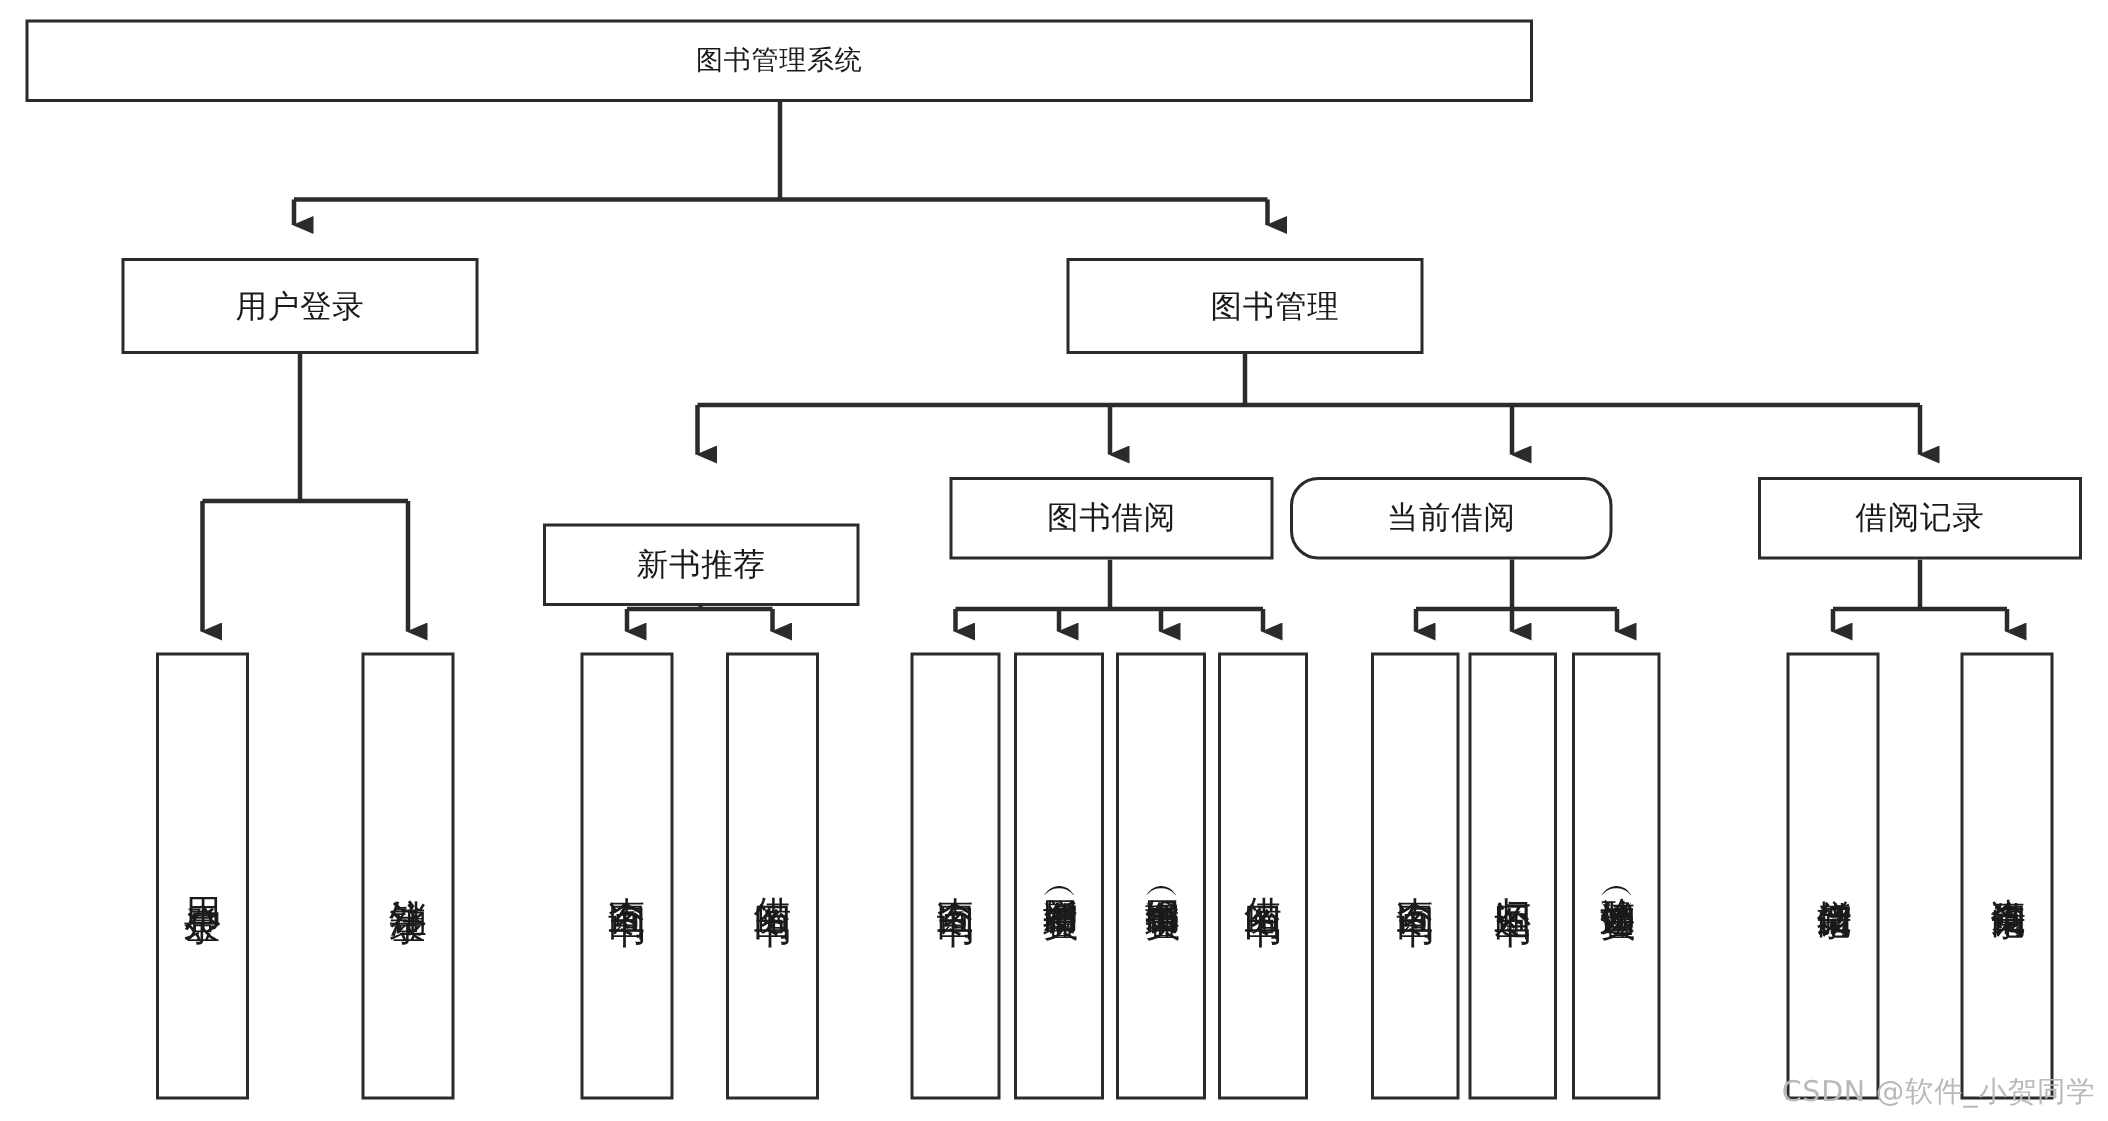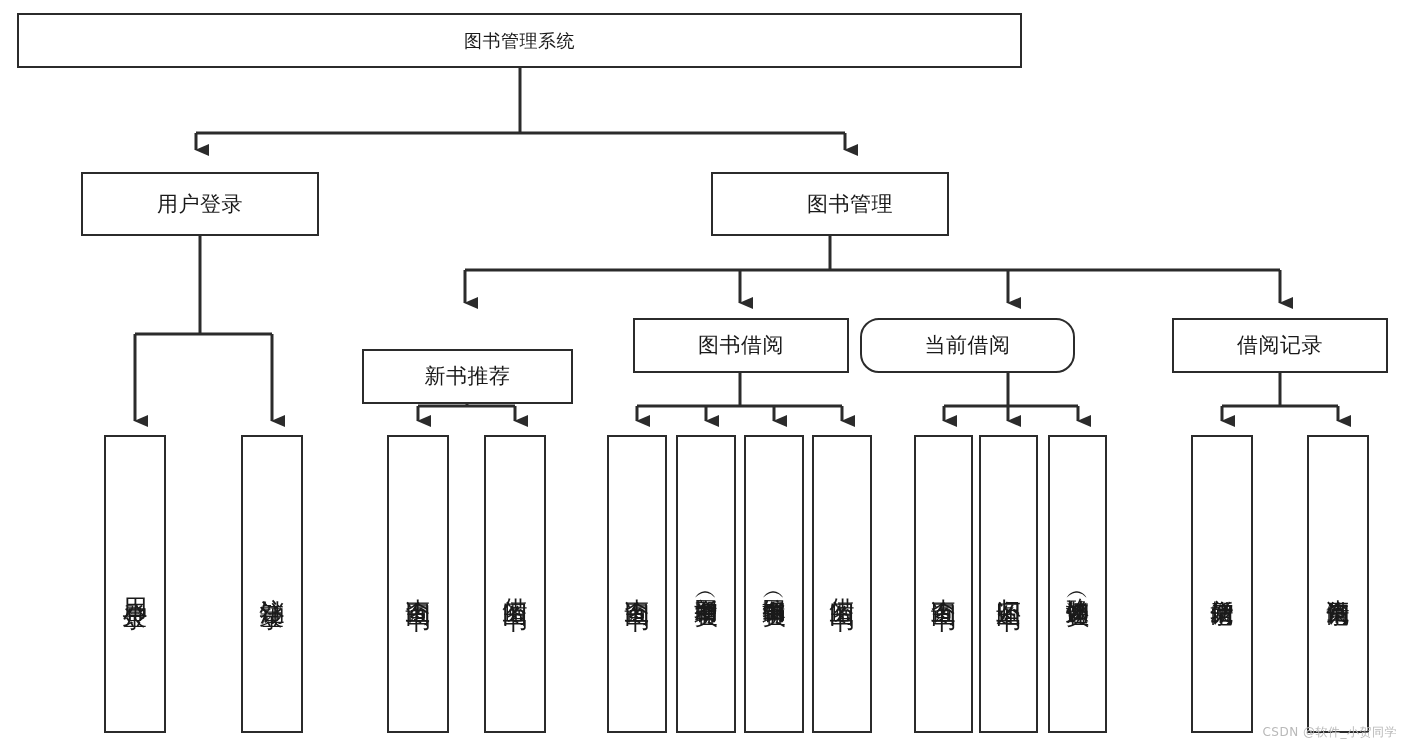--- a/index.html
+++ b/index.html
@@ -65,21 +65,21 @@
     white-space: nowrap;
   }
   .node.vert.small .label {
     font-size: 23px;
     letter-spacing: 1px;
   }
   .watermark {
     position: absolute;
     right: 8px;
     bottom: 6px;
-    font-size: 12px;
+    font-size: 19px;
     color: #b9b9b9;
     z-index: 5;
     letter-spacing: 0.5px;
     white-space: nowrap;
   }
 </style>
 </head>
 <body>
 
 <div id="diagram">

